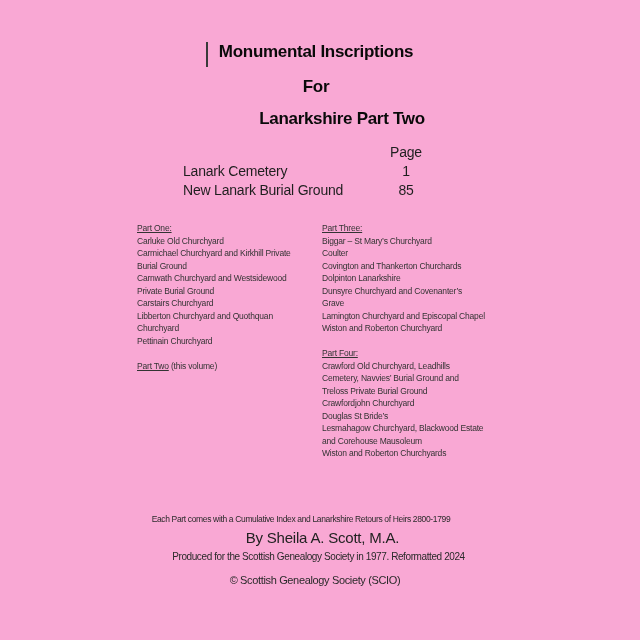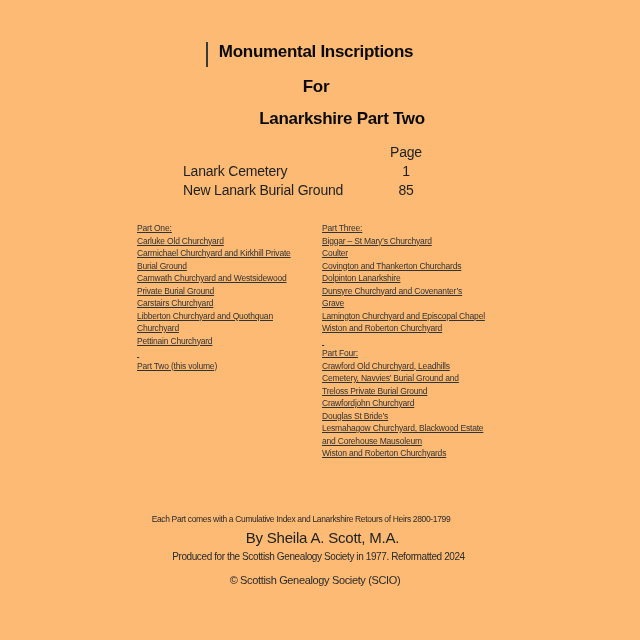--- a/index.html
+++ b/index.html
@@ -1,17 +1,17 @@
 <!DOCTYPE html>
 <html><head>
 <meta charset="utf-8">
 <style>
   html, body { margin:0; padding:0; background:#ffffff; }
   .page {
-    position:relative; width:640px; height:640px; background:#fdba74;
+    position:relative; width:640px; height:640px; background:#f9a8d4;
     font-family:"Liberation Sans", sans-serif; color:#1f1f1f; overflow:hidden;
   }
   
   .caret { position:absolute; left:206px; top:42px; width:1.5px; height:25px; background:#3a3a3a; }
 
   
   .title-line {
     position:absolute; left:0; width:632px; text-align:center;
     font-size:17px; font-weight:700; letter-spacing:-0.3px; color:#0a0a0a; line-height:22px;
   }
@@ -23,21 +23,21 @@
   .c-name { width:200px; white-space:nowrap; }
   .c-page { width:46px; text-align:center; }
 
   
   .part-col {
     position:absolute; top:222px; width:182px;
     font-size:8.5px; letter-spacing:-0.2px; line-height:12.5px; color:#333333;
   }
   .col-left  { left:137px; }
   .col-right { left:322px; }
-  .pline { min-height:12.5px; white-space:nowrap;text-decoration:underline; }
+  .pline { min-height:12.5px; white-space:nowrap; }
   .u { text-decoration:underline; }
 
   
   .foot { position:absolute; text-align:center; color:#2a2a2a; white-space:nowrap; }
   .note      { left:0; top:514px; width:602px; font-size:8.5px;  letter-spacing:-0.35px; }
   .author    { left:0; top:529px; width:645px; font-size:15px;   letter-spacing:-0.2px; color:#222222; }
   .produced  { left:0; top:551px; width:637px; font-size:10px;   letter-spacing:-0.4px; }
   .copyright { left:0; top:574px; width:630px; font-size:11px;  letter-spacing:-0.35px; }
 </style>
 </head>

